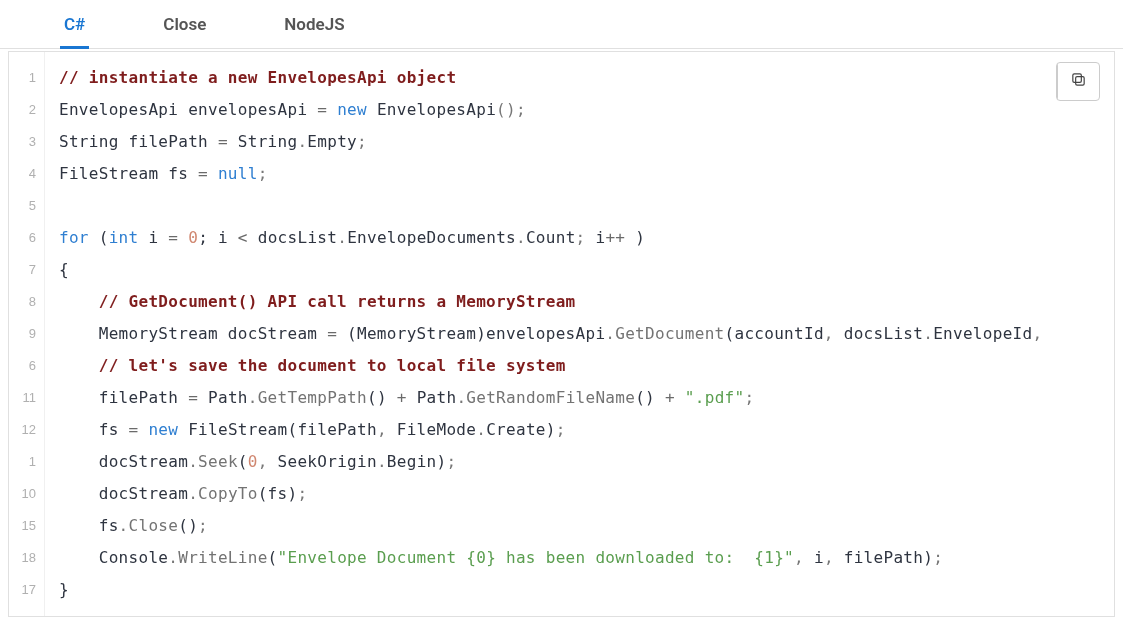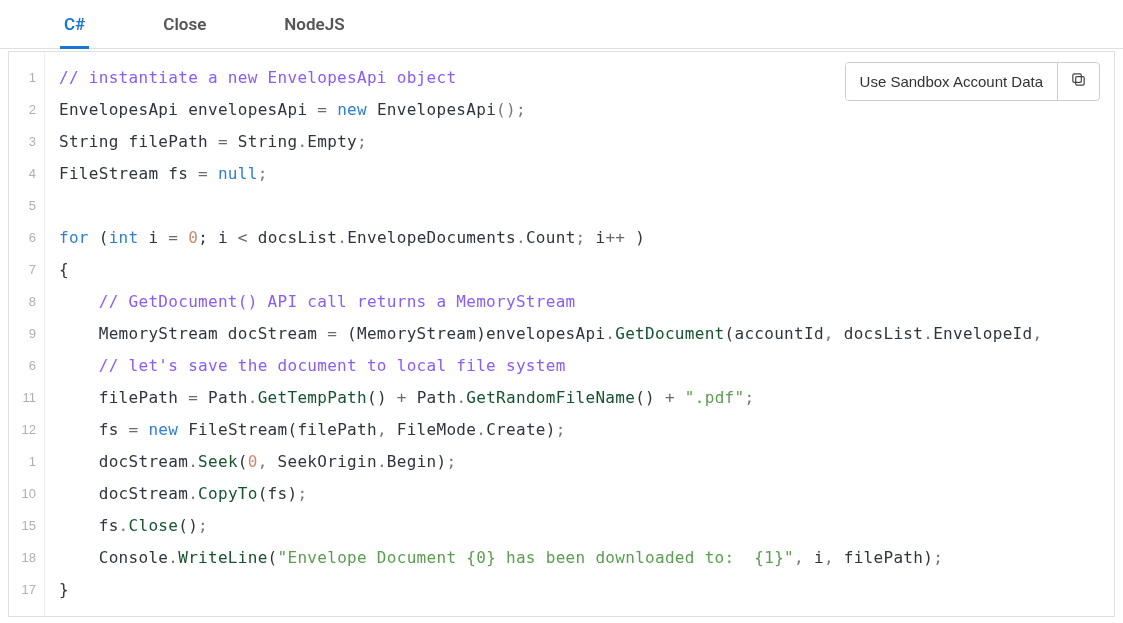--- a/index.html
+++ b/index.html
@@ -84,41 +84,40 @@
   }
   .gutter div { font-size: 13px; font-family: -apple-system, sans-serif; }
   .code {
     padding: 10px 0 10px 14px;
     white-space: pre;
     overflow-x: hidden;
     flex: 1;
     color: #2e3440;
     letter-spacing: 0.3px;
   }
-  .c-com { color: #8b5cf6; }
+  .c-com { color: #7f1d1d; font-weight: bold; }
   .c-kw  { color: #2f7fd1; }
   .c-op  { color: #6a6a6a; }
-  .c-fn  { color: #14532d; }
+  .c-fn  { color: #737373; }
   .c-num { color: #d08770; }
   .c-str { color: #5a9e4f; }
   .c-pun { color: #777; }
 </style>
 </head>
 <body>
 
 <div class="tabs">
   <div class="tab active">C#</div>
   <div class="tab">Close</div>
   <div class="tab">NodeJS</div>
 </div>
 
 <div class="code-wrap">
 
   <div class="toolbar">
-    <button class="toolbar-btn">Use Sandbox Account Data</button>
     <div class="toolbar-icon">
       <span>
         <svg width="17" height="17" viewBox="0 0 24 24" fill="none" stroke="#444" stroke-width="1.7">
           <rect x="8" y="8" width="12" height="12" rx="2"></rect>
           <rect x="4" y="4" width="12" height="12" rx="2"></rect>
         </svg>
       </span>
     </div>
   </div>
 

